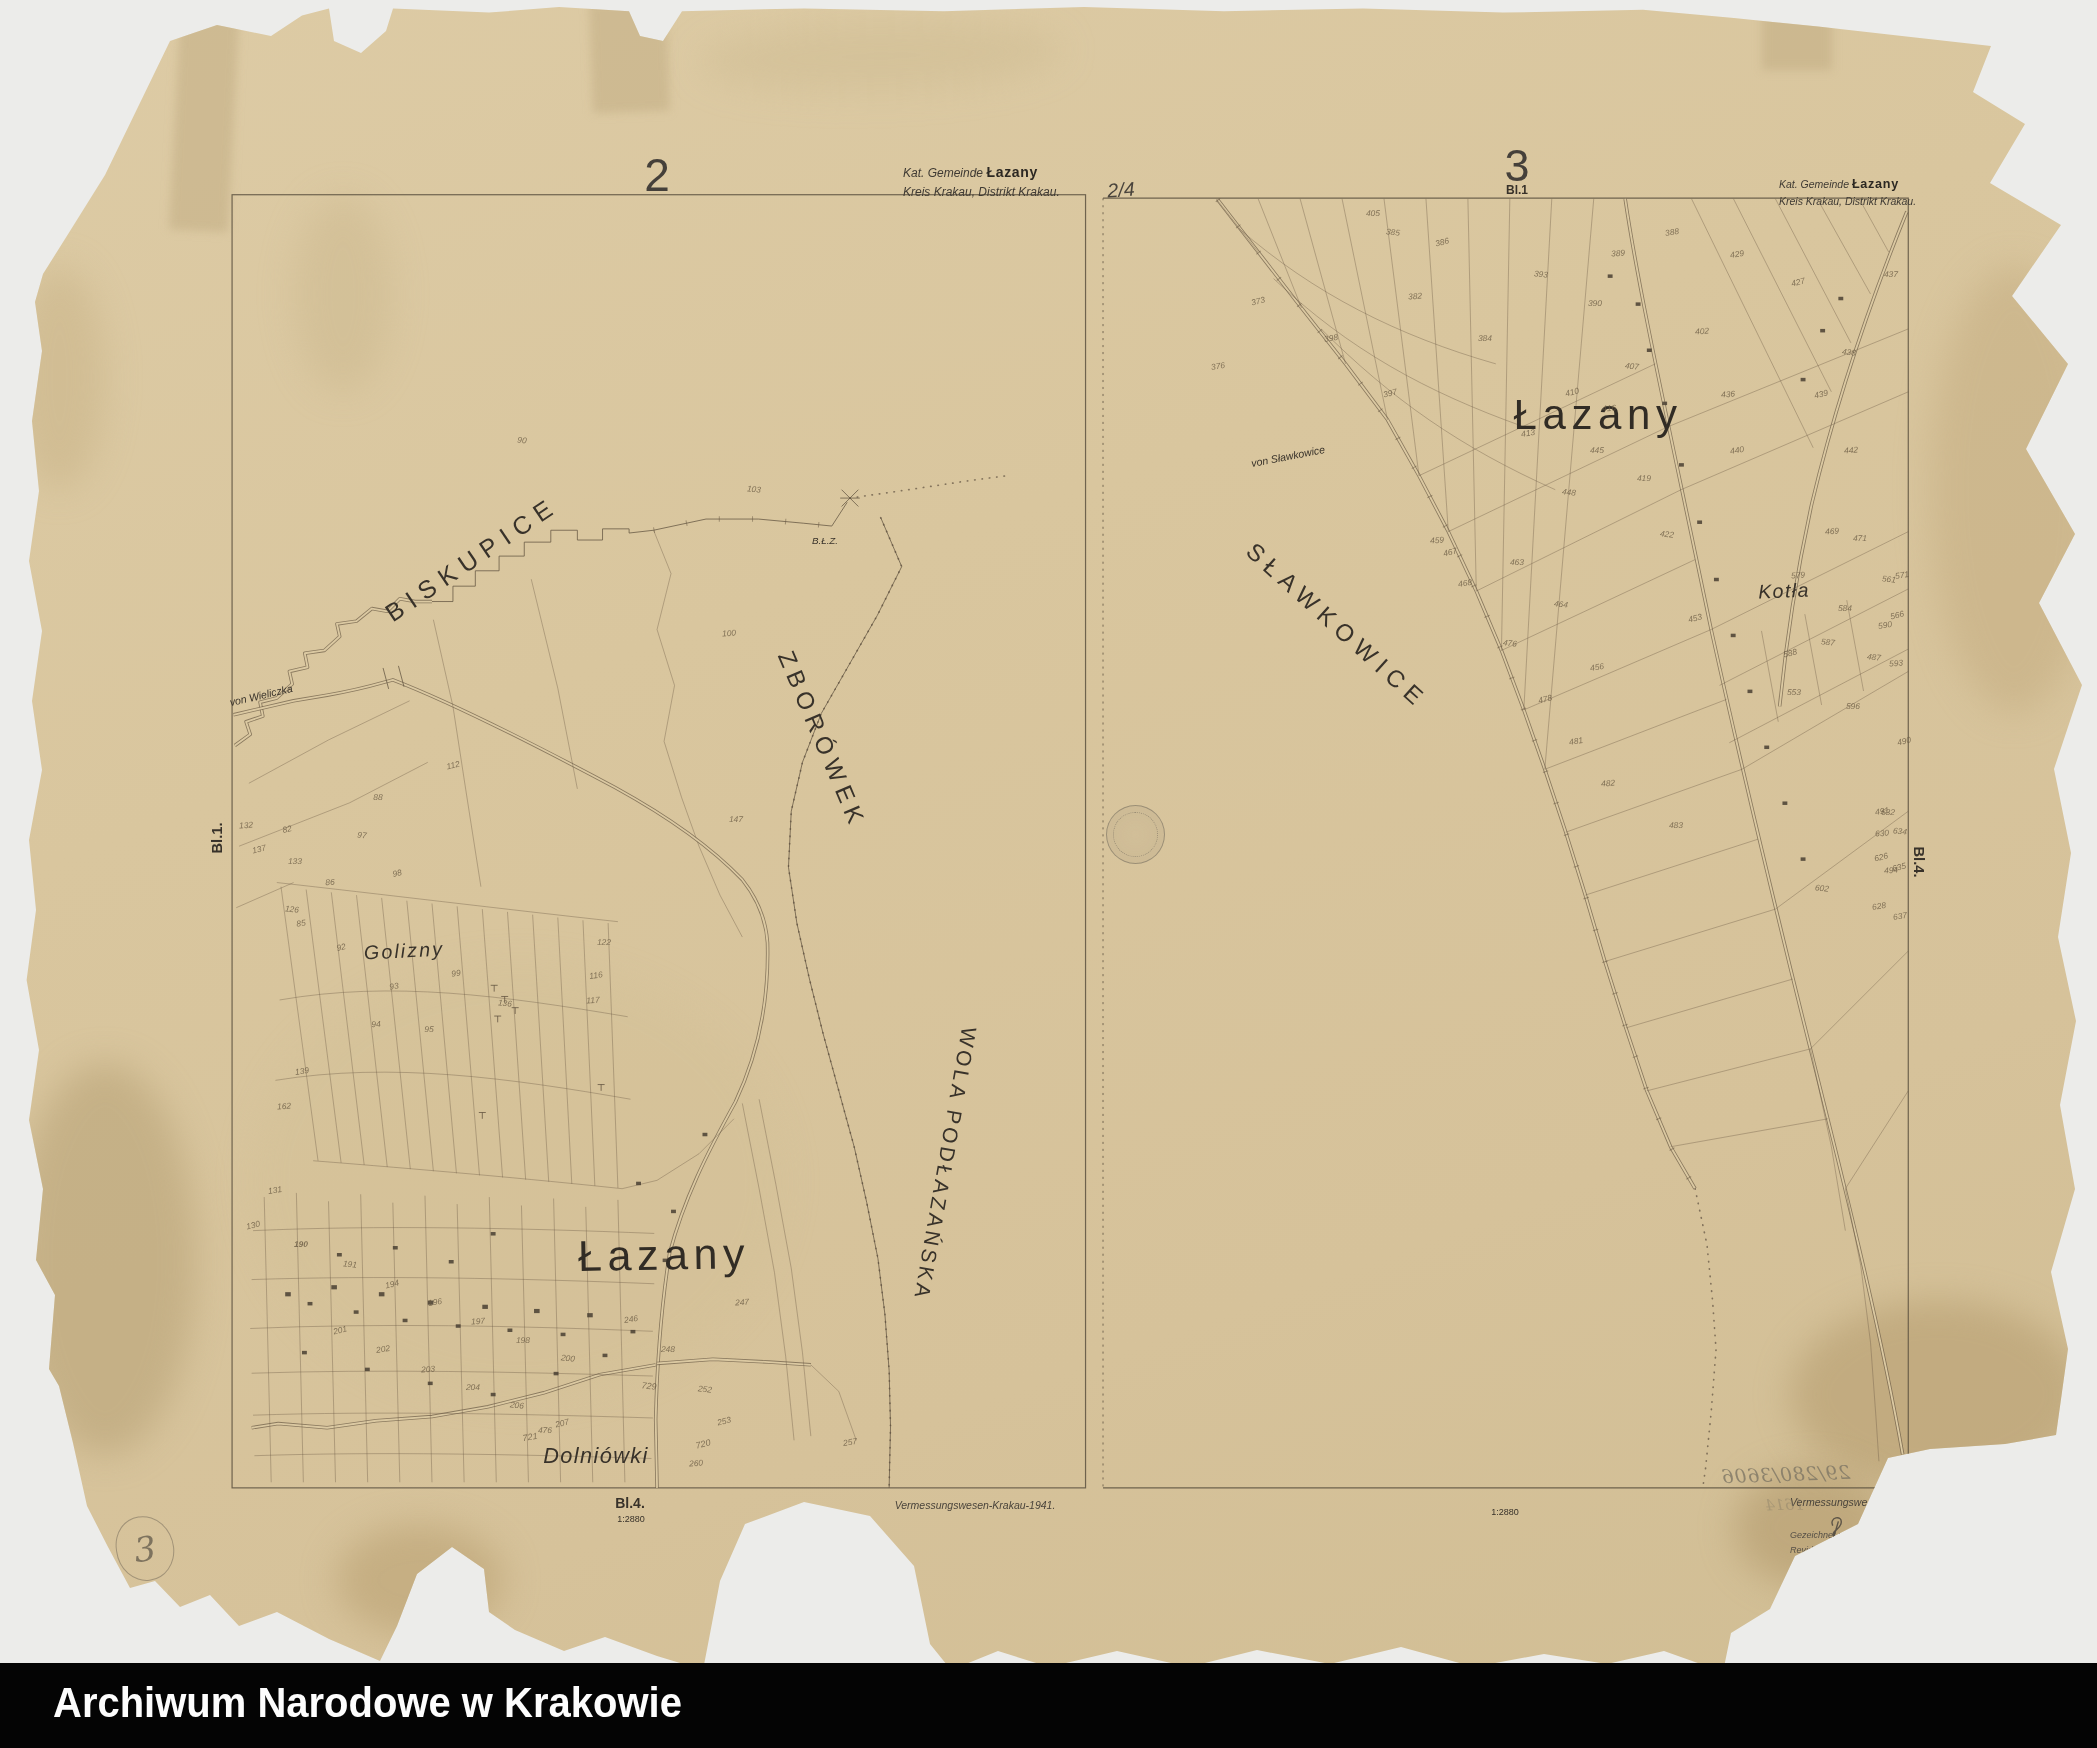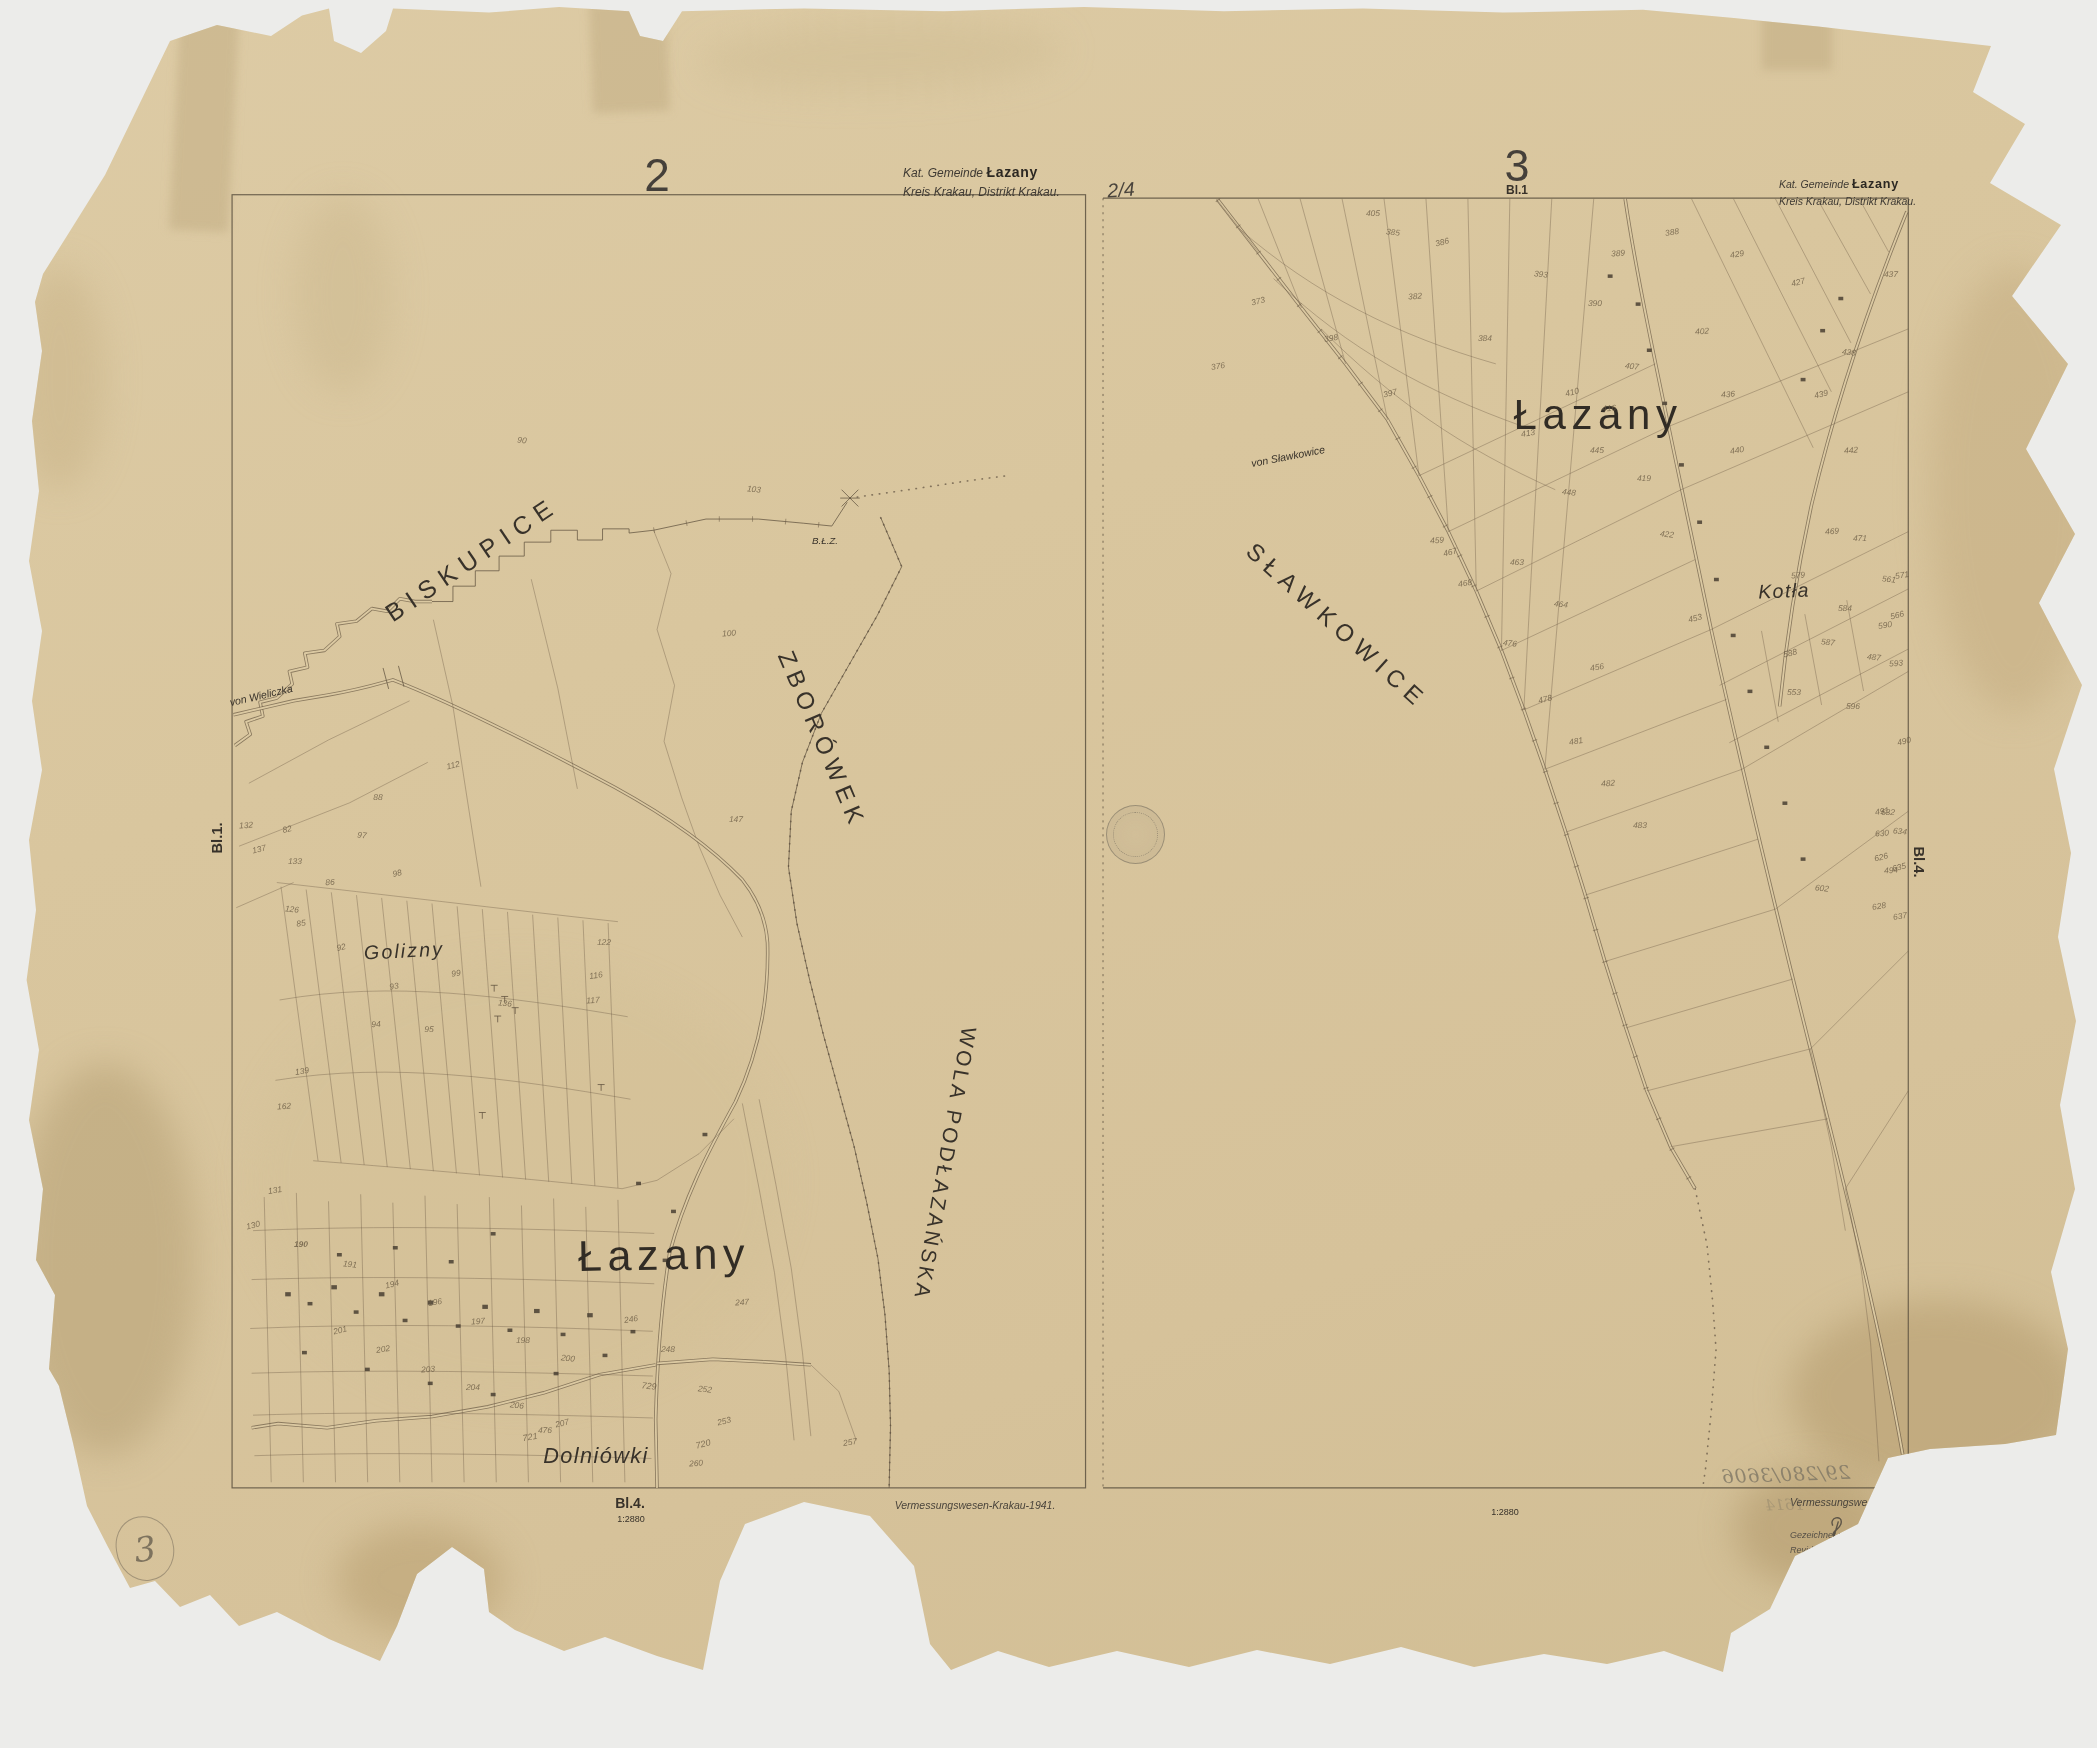--- a/index.html
+++ b/index.html
@@ -319,21 +319,21 @@
         <span class="pnum" style="left: 1517px; top: 562px; transform: translate(-50%, -50%) rotate(1deg);">463</span>
         <span class="pnum" style="left: 1561px; top: 604px; transform: translate(-50%, -50%) rotate(6deg);">464</span>
         <span class="pnum" style="left: 1450px; top: 552px; transform: translate(-50%, -50%) rotate(-14deg);">467</span>
         <span class="pnum" style="left: 1465px; top: 583px; transform: translate(-50%, -50%) rotate(-9deg);">468</span>
         <span class="pnum" style="left: 1832px; top: 531px; transform: translate(-50%, -50%) rotate(-4deg);">469</span>
         <span class="pnum" style="left: 1860px; top: 538px; transform: translate(-50%, -50%) rotate(1deg);">471</span>
         <span class="pnum" style="left: 1510px; top: 643px; transform: translate(-50%, -50%) rotate(6deg);">476</span>
         <span class="pnum" style="left: 1545px; top: 699px; transform: translate(-50%, -50%) rotate(-14deg);">478</span>
         <span class="pnum" style="left: 1576px; top: 741px; transform: translate(-50%, -50%) rotate(-9deg);">481</span>
         <span class="pnum" style="left: 1608px; top: 783px; transform: translate(-50%, -50%) rotate(-4deg);">482</span>
-        <span class="pnum" style="left: 1640px; top: 825px; transform: translate(-50%, -50%) rotate(1deg);">483</span>
+        <span class="pnum" style="left: 1676px; top: 825px; transform: translate(-50%, -50%) rotate(1deg);">483</span>
         <span class="pnum" style="left: 1874px; top: 657px; transform: translate(-50%, -50%) rotate(6deg);">487</span>
         <span class="pnum" style="left: 1904px; top: 741px; transform: translate(-50%, -50%) rotate(-14deg);">490</span>
         <span class="pnum" style="left: 1882px; top: 811px; transform: translate(-50%, -50%) rotate(-9deg);">491</span>
         <span class="pnum" style="left: 1891px; top: 870px; transform: translate(-50%, -50%) rotate(-4deg);">494</span>
         <span class="pnum" style="left: 1794px; top: 692px; transform: translate(-50%, -50%) rotate(1deg);">553</span>
         <span class="pnum" style="left: 1889px; top: 579px; transform: translate(-50%, -50%) rotate(6deg);">561</span>
         <span class="pnum" style="left: 1897px; top: 615px; transform: translate(-50%, -50%) rotate(-14deg);">566</span>
         <span class="pnum" style="left: 1902px; top: 575px; transform: translate(-50%, -50%) rotate(-9deg);">571</span>
         <span class="pnum" style="left: 1798px; top: 575px; transform: translate(-50%, -50%) rotate(-4deg);">579</span>
         <span class="pnum" style="left: 1797px; top: 608px; transform: translate(-50%, -50%) rotate(1deg); margin-left: 48px;">584</span>
@@ -350,14 +350,17 @@
         <span class="pnum" style="left: 1900px; top: 831px; transform: translate(-50%, -50%) rotate(6deg);">634</span>
         <span class="pnum" style="left: 1899px; top: 867px; transform: translate(-50%, -50%) rotate(-14deg);">635</span>
         <span class="pnum" style="left: 1900px; top: 916px; transform: translate(-50%, -50%) rotate(-9deg);">637</span>
       </div>
 
     <div class="stamp"></div>
 
     <div class="circle3">3</div>
   </div>
 
+  <div class="footer">
+    <span>Archiwum Narodowe w Krakowie</span>
+  </div>
 </div>
 
 
 </body></html>

